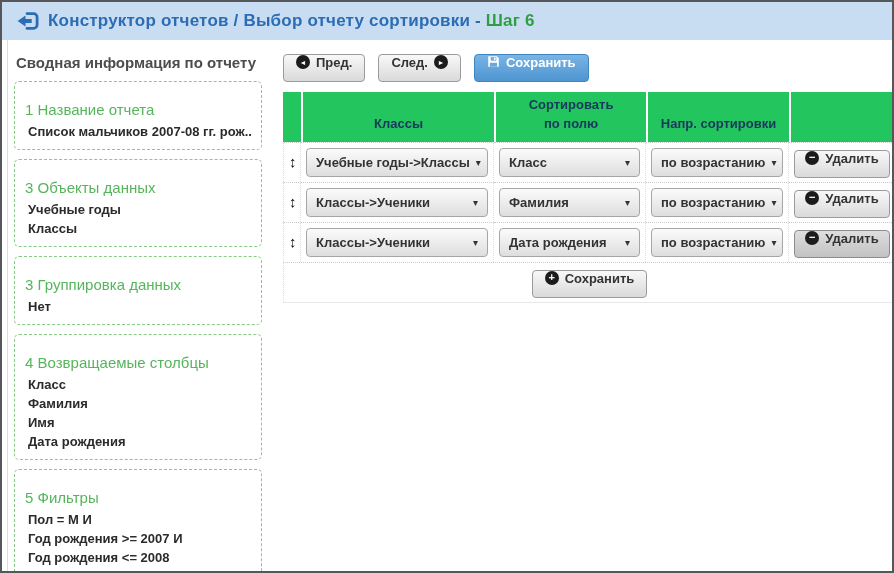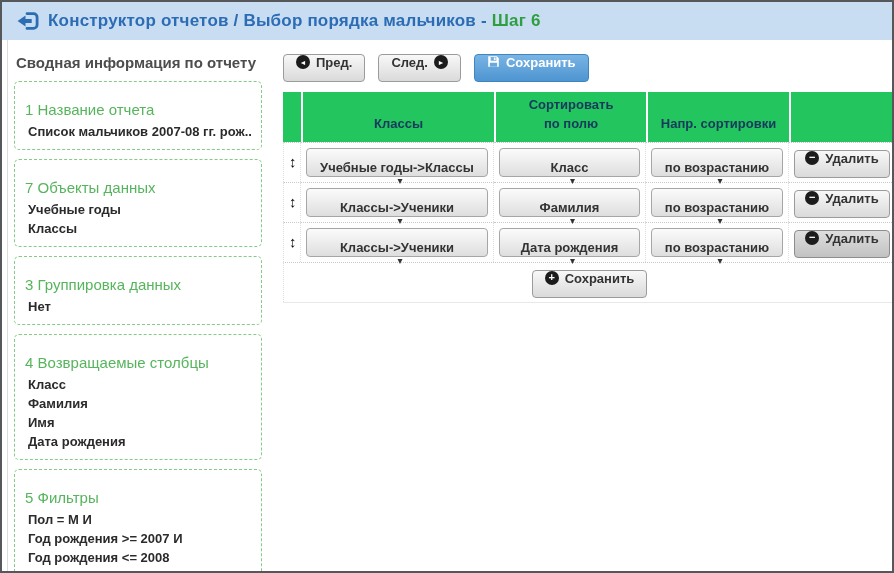--- a/index.html
+++ b/index.html
@@ -62,23 +62,23 @@
   }
   th:first-child{border-left:none;}
   td{
     background:#fff;border-top:1px dotted #c9c9c9;border-right:1px dotted #dcdcdc;
     height:38px;padding:4px 5px;vertical-align:middle;text-align:center;
   }
   td:first-child{border-left:1px dotted #dcdcdc;}
   .drag{font-size:15px;font-weight:bold;color:#111;cursor:move;}
   .select{
     display:flex;align-items:center;justify-content:space-between;
-    height:29px;width:100%;padding:11px 9px;border:1px solid #a6a6a6;border-radius:4px;
+    height:29px;width:100%;padding:0 9px;border:1px solid #a6a6a6;border-radius:4px;
     background:linear-gradient(#fbfbfb,#dedede);
-    font-size:13px;font-weight:bold;color:#333;cursor:pointer;white-space:nowrap;flex-direction:column;
+    font-size:13px;font-weight:bold;color:#333;cursor:pointer;white-space:nowrap;
   }
   .select .caret{font-size:10px;color:#333;margin-left:6px;}
   .btn.del{margin:0 auto;padding:0 10px;}
   .btn.del.pressed{background:linear-gradient(#dedede,#c2c2c2);border-color:#8d8d8d;}
   td.add-cell{text-align:center;}
   .btn.add{display:inline-flex;}
 </style>
 </head>
 <body>
 
@@ -86,35 +86,35 @@
 
 <div class="topbar">
   <span class="back-btn">
     <span style="display:flex;">
       <svg width="24" height="20" viewBox="0 0 24 20">
         <path d="M12 2.6 h6.5 a3.6 3.6 0 0 1 3.6 3.6 v7.6 a3.6 3.6 0 0 1 -3.6 3.6 H12" fill="none" stroke="#2b6cb5" stroke-width="2.8" stroke-linecap="round"></path>
         <path d="M10.5 4.6 L2.6 10 l7.9 5.4 v-3.4 h6.2 V8 h-6.2 z" fill="#2b6cb5"></path>
       </svg>
     </span>
   </span>
-  <span class="title"><span>Конструктор отчетов / Выбор порядка мальчиков - </span><span class="step">Шаг 6</span></span>
+  <span class="title"><span>Конструктор отчетов / Выбор отчету сортировки - </span><span class="step">Шаг 6</span></span>
 </div>
 
 <div class="page">
 
   <div class="sidebar">
     <div class="sidebar-title">Сводная информация по отчету</div>
 
     <div class="sbox">
       <div class="heading">1 Название отчета</div>
       <div class="item">Список мальчиков 2007-08 гг. рож...</div>
     </div>
 
     <div class="sbox">
-      <div class="heading">7 Объекты данных</div>
+      <div class="heading">3 Объекты данных</div>
       <div class="item">Учебные годы</div>
       <div class="item">Классы</div>
     </div>
 
     <div class="sbox">
       <div class="heading">3 Группировка данных</div>
       <div class="item">Нет</div>
     </div>
 
     <div class="sbox">

